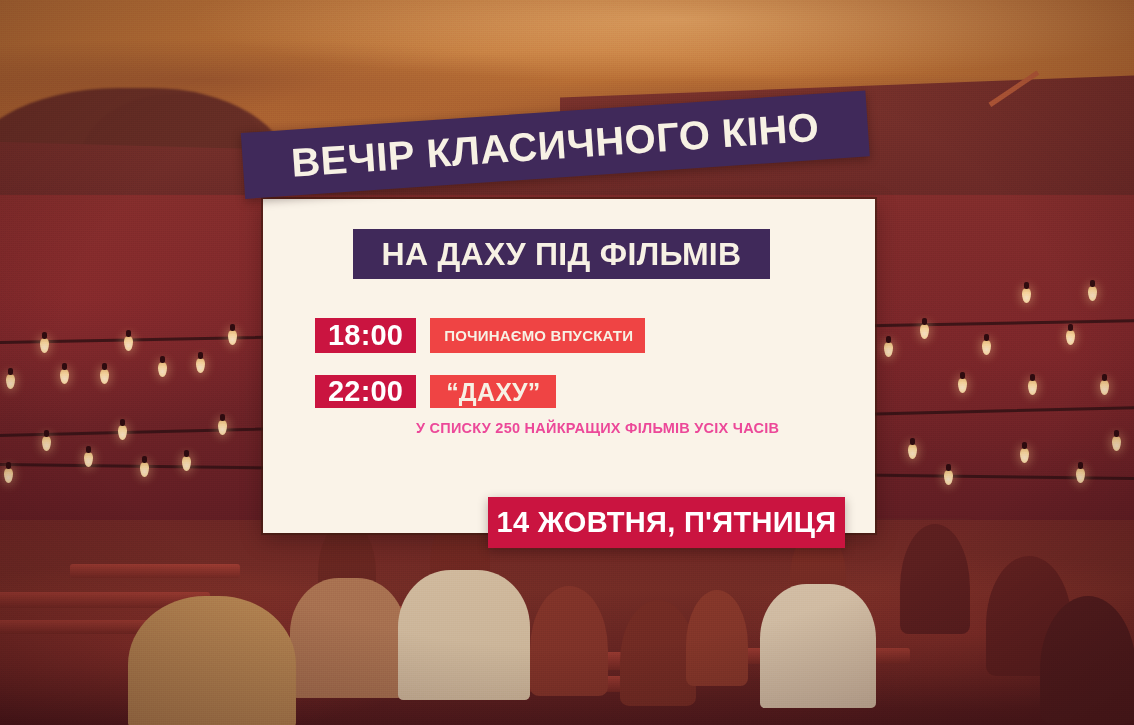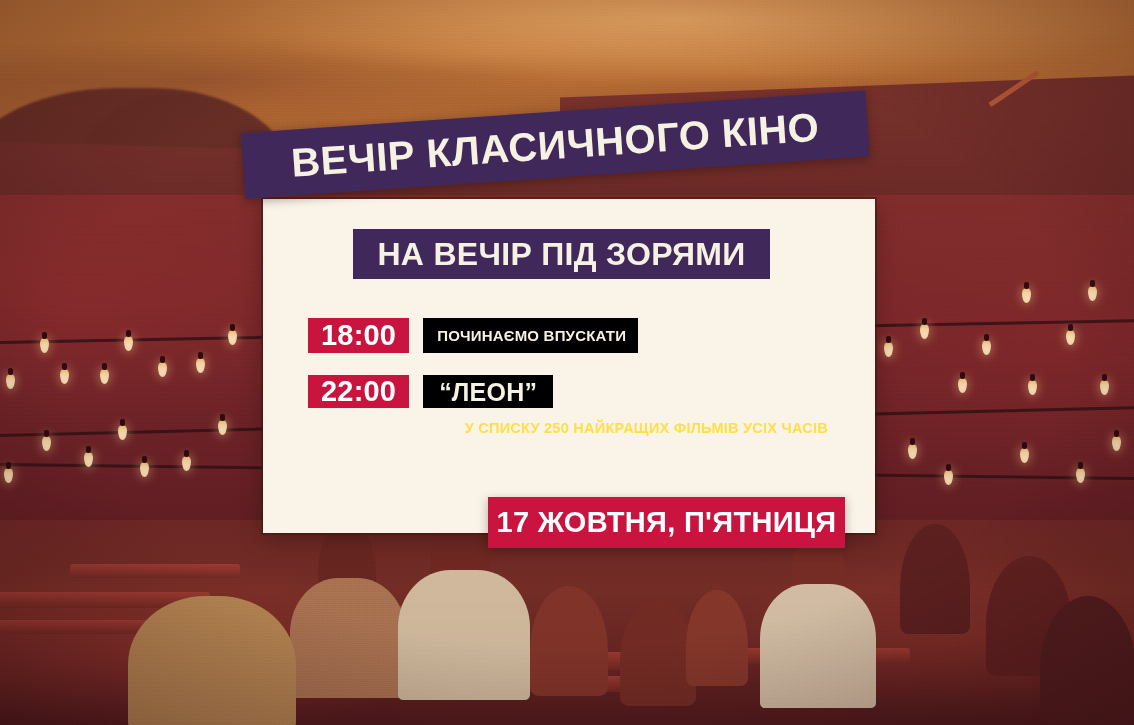--- a/index.html
+++ b/index.html
@@ -195,36 +195,37 @@
   
   .schedule {
     position: absolute;
     left: 308px; top: 318px;
     width: 520px;
   }
   .sched-row {
     display: flex;
     align-items: stretch;
     margin-bottom: 22px;
+    margin-left: 7px;
   }
   .time-chip {
     background: #ca1440;
     color: #ffffff;
     font-size: 29px;
     font-weight: 700;
     padding: 0 13px;
     display: flex;
     align-items: center;
     justify-content: center;
     min-width: 79px;
     box-sizing: border-box;
     letter-spacing: .2px;
   }
   .desc-chip {
-    background: #000000;
+    background: #ef4444;
     color: #f7f1e4;
     font-size: 15px;
     font-weight: 700;
     line-height: 1.28;
     padding: 8px 12px 8px 14px;
     margin-left: 14px;
     display: flex;
     flex-direction: column;
     justify-content: center;
     letter-spacing: .2px;
@@ -233,26 +234,25 @@
     font-size: 25px;
     padding: 0 16px;
     justify-content: center;
     align-items: flex-start;
     display: flex;
   }
   .film-line { display: flex; align-items: center; height: 100%; }
   .sched-note {
     margin-left: 108px;
     margin-top: -10px;
-    color: #fde047;
+    color: #ec4899;
     font-size: 14.5px;
     font-weight: 700;
     letter-spacing: .25px;
     white-space: nowrap;
-    text-align: right;
   }
 
   
   .date-banner {
     position: absolute;
     left: 488px; top: 497px;
     width: 357px; height: 51px;
     background: #ca1440;
     display: flex;
     align-items: center;
@@ -344,39 +344,39 @@
     <div class="vignette"></div>
   </div>
 
   <div class="card"></div>
 
   <div class="title-banner">
     <span class="txt">ВЕЧІР КЛАСИЧНОГО КІНО</span>
   </div>
 
   <div class="subtitle-banner">
-    <span class="txt">НА ВЕЧІР ПІД ЗОРЯМИ</span>
+    <span class="txt">НА ДАХУ ПІД ФІЛЬМІВ</span>
   </div>
 
   <div class="schedule">
 
     <div class="sched-row">
       <div class="time-chip">18:00</div>
       <div class="desc-chip">
         <span>ПОЧИНАЄМО ВПУСКАТИ</span>
       </div>
     </div>
 
     <div class="sched-row">
       <div class="time-chip">22:00</div>
       <div class="desc-chip film">
-        <span class="film-line">“ЛЕОН”</span>
+        <span class="film-line">“ДАХУ”</span>
       </div>
     </div>
 
     <div class="sched-note">У СПИСКУ 250 НАЙКРАЩИХ ФІЛЬМІВ УСІХ ЧАСІВ</div>
   </div>
 
   <div class="date-banner">
-    <span class="txt">17 ЖОВТНЯ, П'ЯТНИЦЯ</span>
+    <span class="txt">14 ЖОВТНЯ, П'ЯТНИЦЯ</span>
   </div>
 
 </div>
 
 </body></html>

